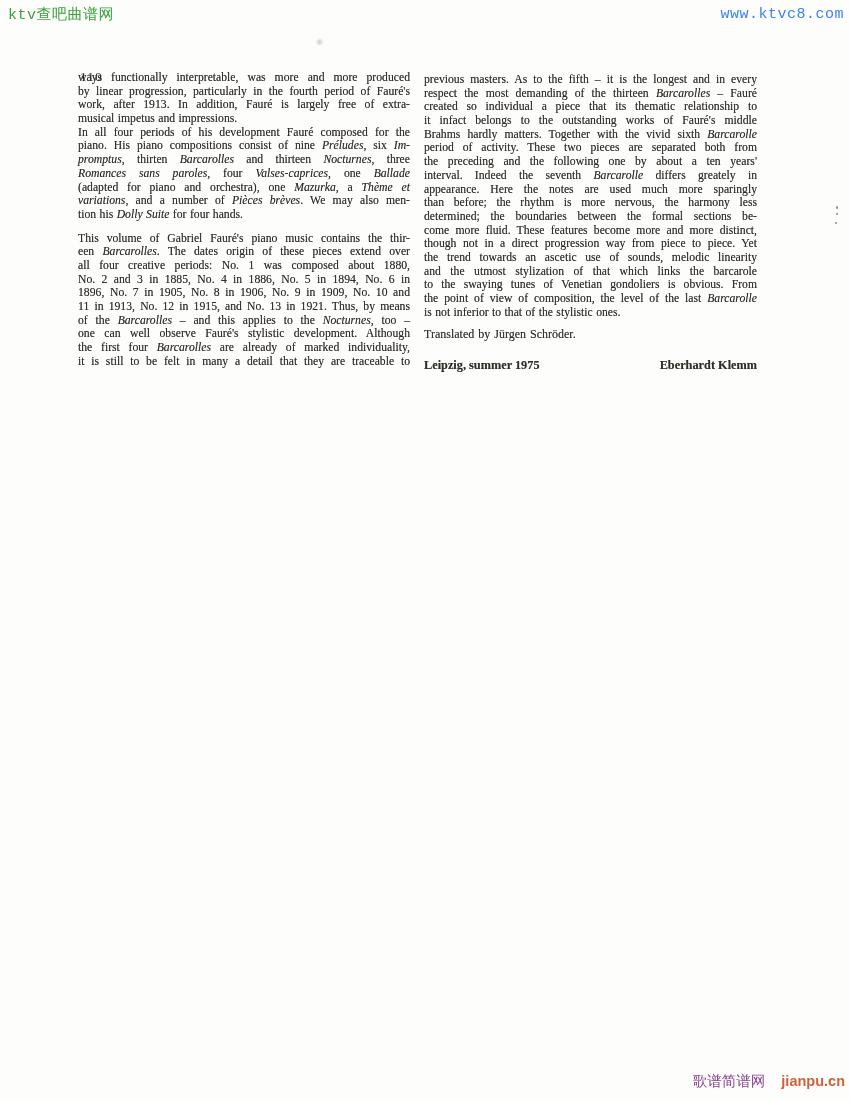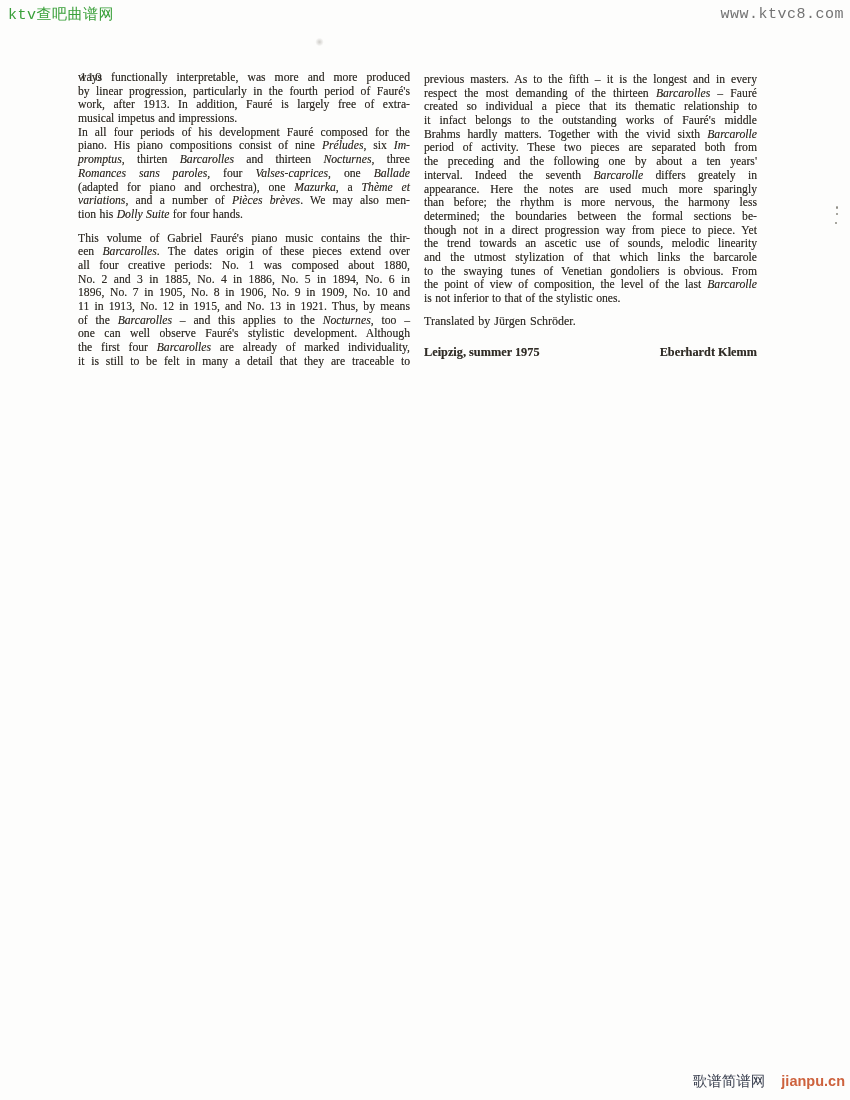--- a/index.html
+++ b/index.html
@@ -80,21 +80,21 @@
     left: 315px; top: 38px;
     width: 9px; height: 8px;
     background: radial-gradient(circle, rgba(120,115,105,0.35) 0%, rgba(120,115,105,0) 70%);
   }
 </style>
 </head>
 <body>
 
 <div class="watermark wm-top-left" style="color: rgb(58, 160, 58);">ktv查吧曲谱网</div>
 
-<div class="watermark wm-top-right" style="color: #737373;">www.ktvc8.com</div>
+<div class="watermark wm-top-right" style="color: #3b82f6;">www.ktvc8.com</div>
 
 <div class="page-number">110</div>
 
 <div class="smudge"></div>
 <div class="speck speck-a"></div>
 <div class="speck speck-b"></div>
 <div class="speck speck-c"></div>
 
 <div class="col col-left">
     <div class="para">
@@ -133,27 +133,28 @@
       <div class="line">respect the most demanding of the thirteen <i>Barcarolles</i> – Fauré</div>
       <div class="line">created so individual a piece that its thematic relationship to</div>
       <div class="line">it infact belongs to the outstanding works of Fauré's middle</div>
       <div class="line">Brahms hardly matters. Together with the vivid sixth <i>Barcarolle</i></div>
       <div class="line">period of activity. These two pieces are separated both from</div>
       <div class="line">the preceding and the following one by about a ten years'</div>
       <div class="line">interval. Indeed the seventh <i>Barcarolle</i> differs greately in</div>
       <div class="line">appearance. Here the notes are used much more sparingly</div>
       <div class="line">than before; the rhythm is more nervous, the harmony less</div>
       <div class="line">determined; the boundaries between the formal sections be-</div>
+      <div class="line">come more fluid. These features become more and more distinct,</div>
       <div class="line">though not in a direct progression way from piece to piece. Yet</div>
       <div class="line">the trend towards an ascetic use of sounds, melodic linearity</div>
       <div class="line">and the utmost stylization of that which links the barcarole</div>
       <div class="line">to the swaying tunes of Venetian gondoliers is obvious. From</div>
       <div class="line">the point of view of composition, the level of the last <i>Barcarolle</i></div>
       <div class="line endpara">is not inferior to that of the stylistic ones.</div>
     </div>
     <div class="translator">Translated by Jürgen Schröder.</div>
     <div class="footer-row">
       <span>Leipzig, summer 1975</span>
       <span>Eberhardt Klemm</span>
     </div>
   </div>
 
-<div class="wm-bottom"><span style="color: #0f172a; margin-left: 48px;">歌谱简谱网</span><span class="site" style="color: rgb(197, 71, 28);">jianpu.cn</span></div>
+<div class="wm-bottom"><span style="color: #701a75; margin-left: 48px;">歌谱简谱网</span><span class="site" style="color: rgb(197, 71, 28);">jianpu.cn</span></div>
 
 </body></html>

